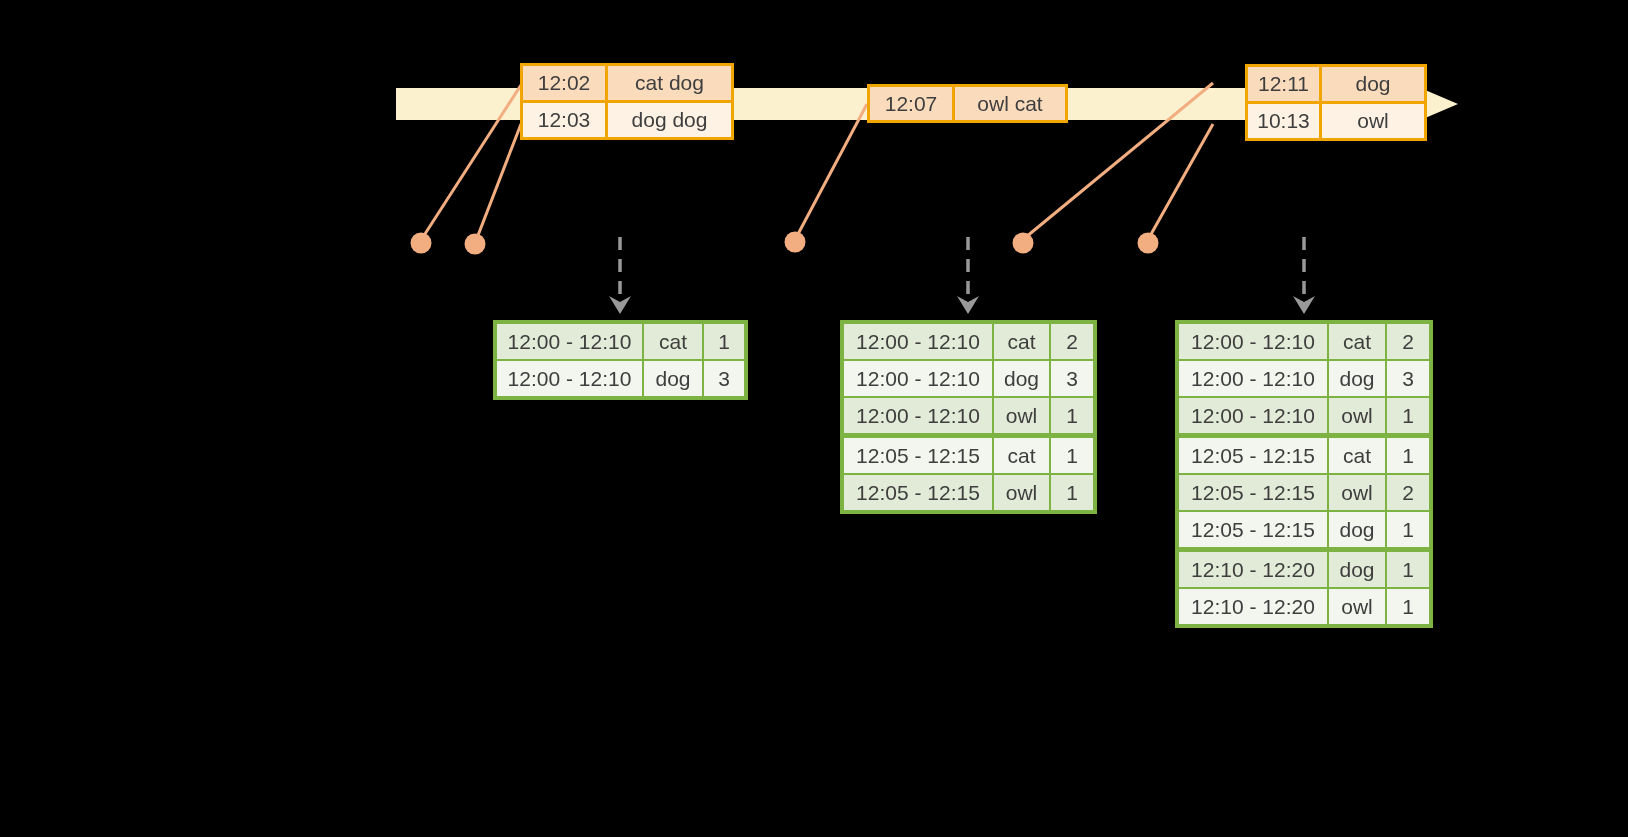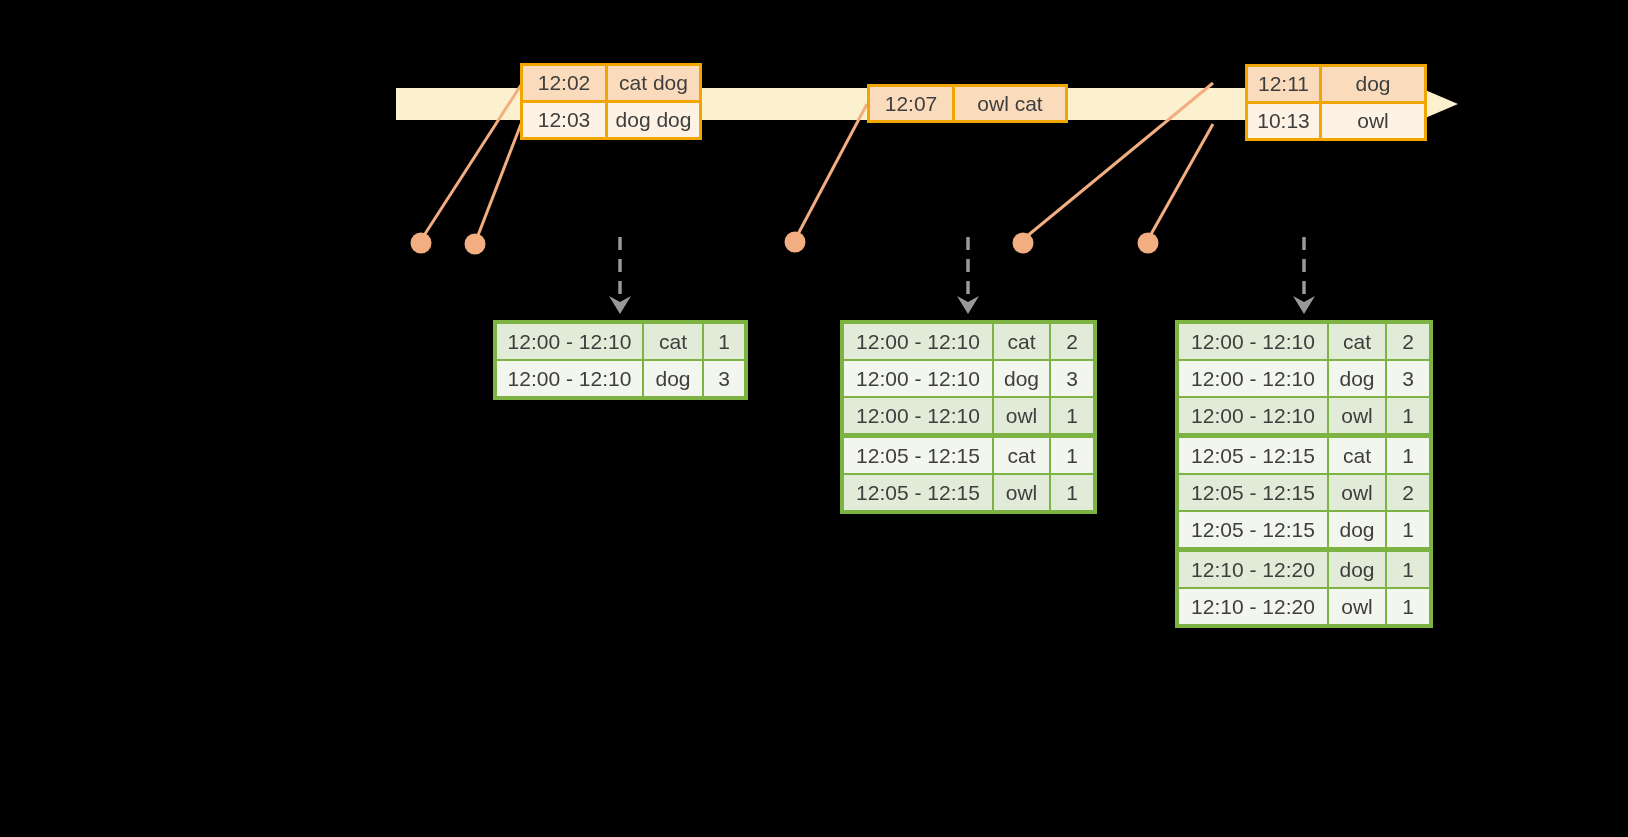--- a/index.html
+++ b/index.html
@@ -26,21 +26,21 @@
   .overlay{position:absolute;left:0;top:0;width:1628px;height:837px;}
 
   
   .etable{position:absolute;background:var(--ev-border);padding:3px;display:flex;flex-direction:column;gap:3px;}
   .erow{display:flex;gap:3px;}
   .ecell{display:flex;align-items:center;justify-content:center;font-size:21px;height:34px;}
   .e2 .ecell{height:33px;}
   .ev-dark{background:var(--ev-dark);}
   .ev-light{background:var(--ev-light);}
   .e1 .time,.e2 .time{width:82px;}
-  .e1 .words{width:91px;}
+  .e1 .words{width:123px;}
   .e2 .words{width:110px;}
   .e3 .time{width:71px;}
   .e3 .words{width:102px;}
 
   
   .gtable{position:absolute;background:var(--res-border);padding:4px;display:flex;flex-direction:column;gap:2px;}
   .grow{display:flex;gap:2px;}
   .grow.sep{margin-top:3px;}
   .gcell{display:flex;align-items:center;justify-content:center;font-size:21px;height:35px;}
   .g-dark{background:var(--res-dark);}

